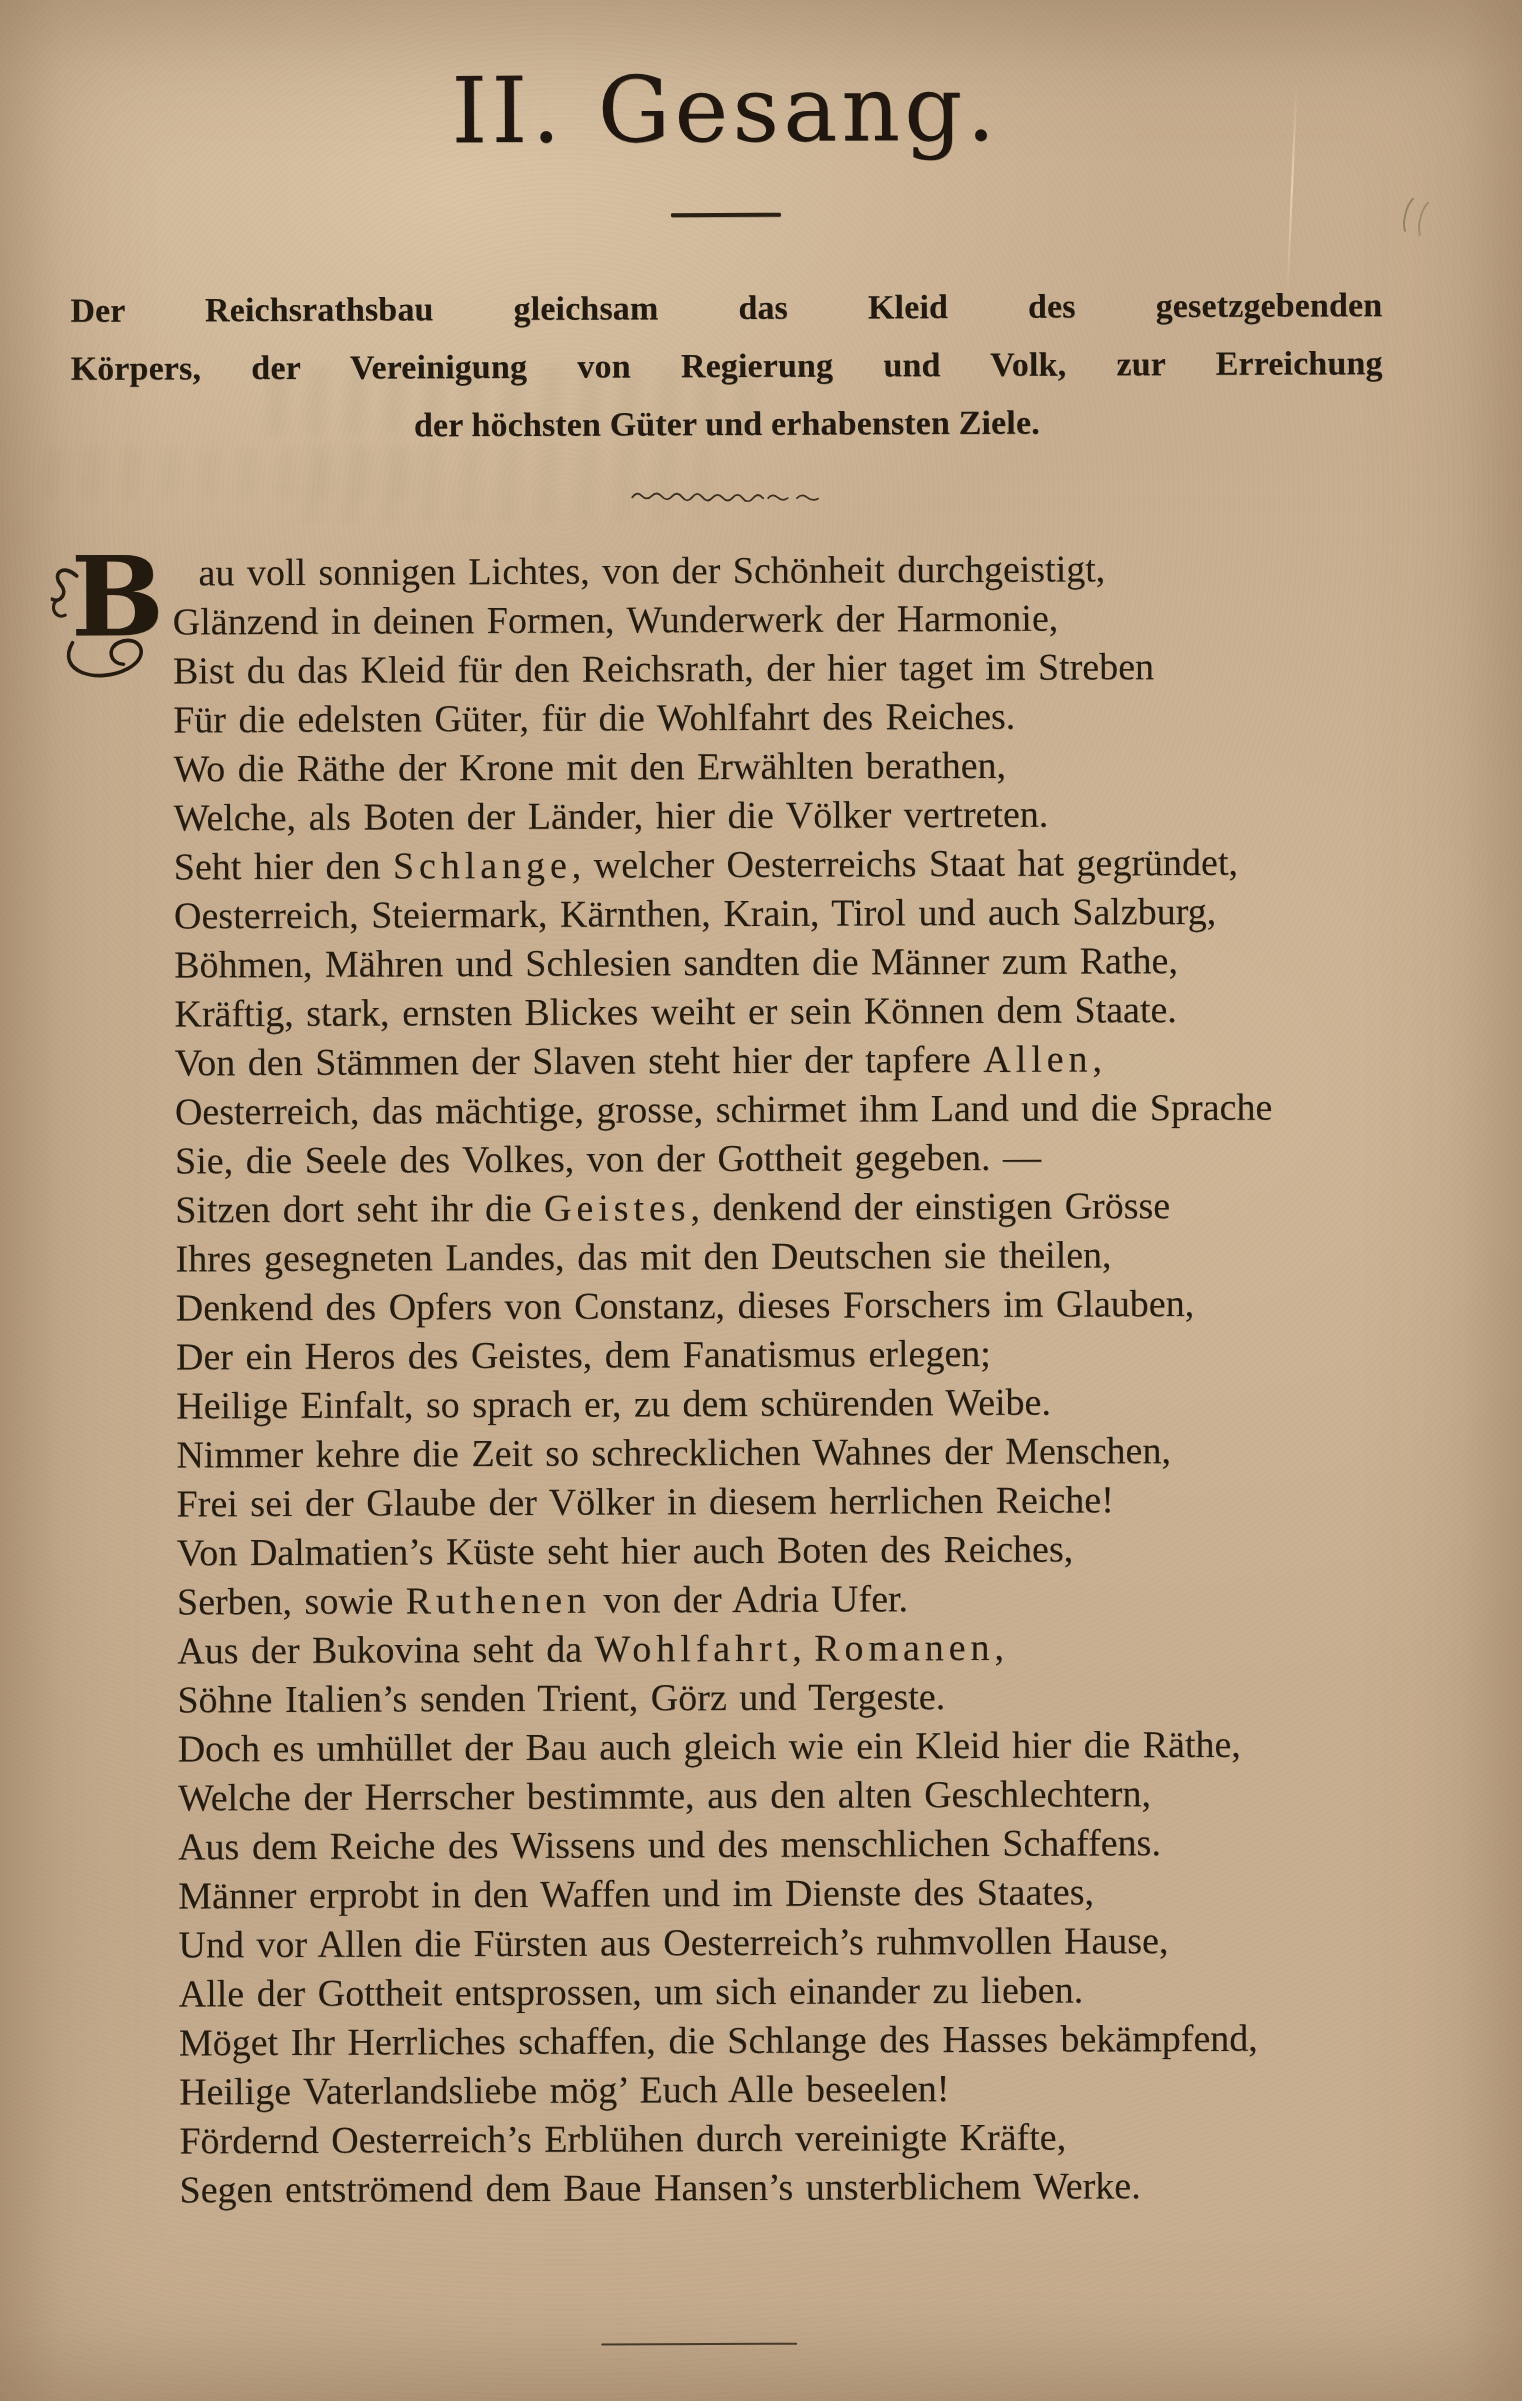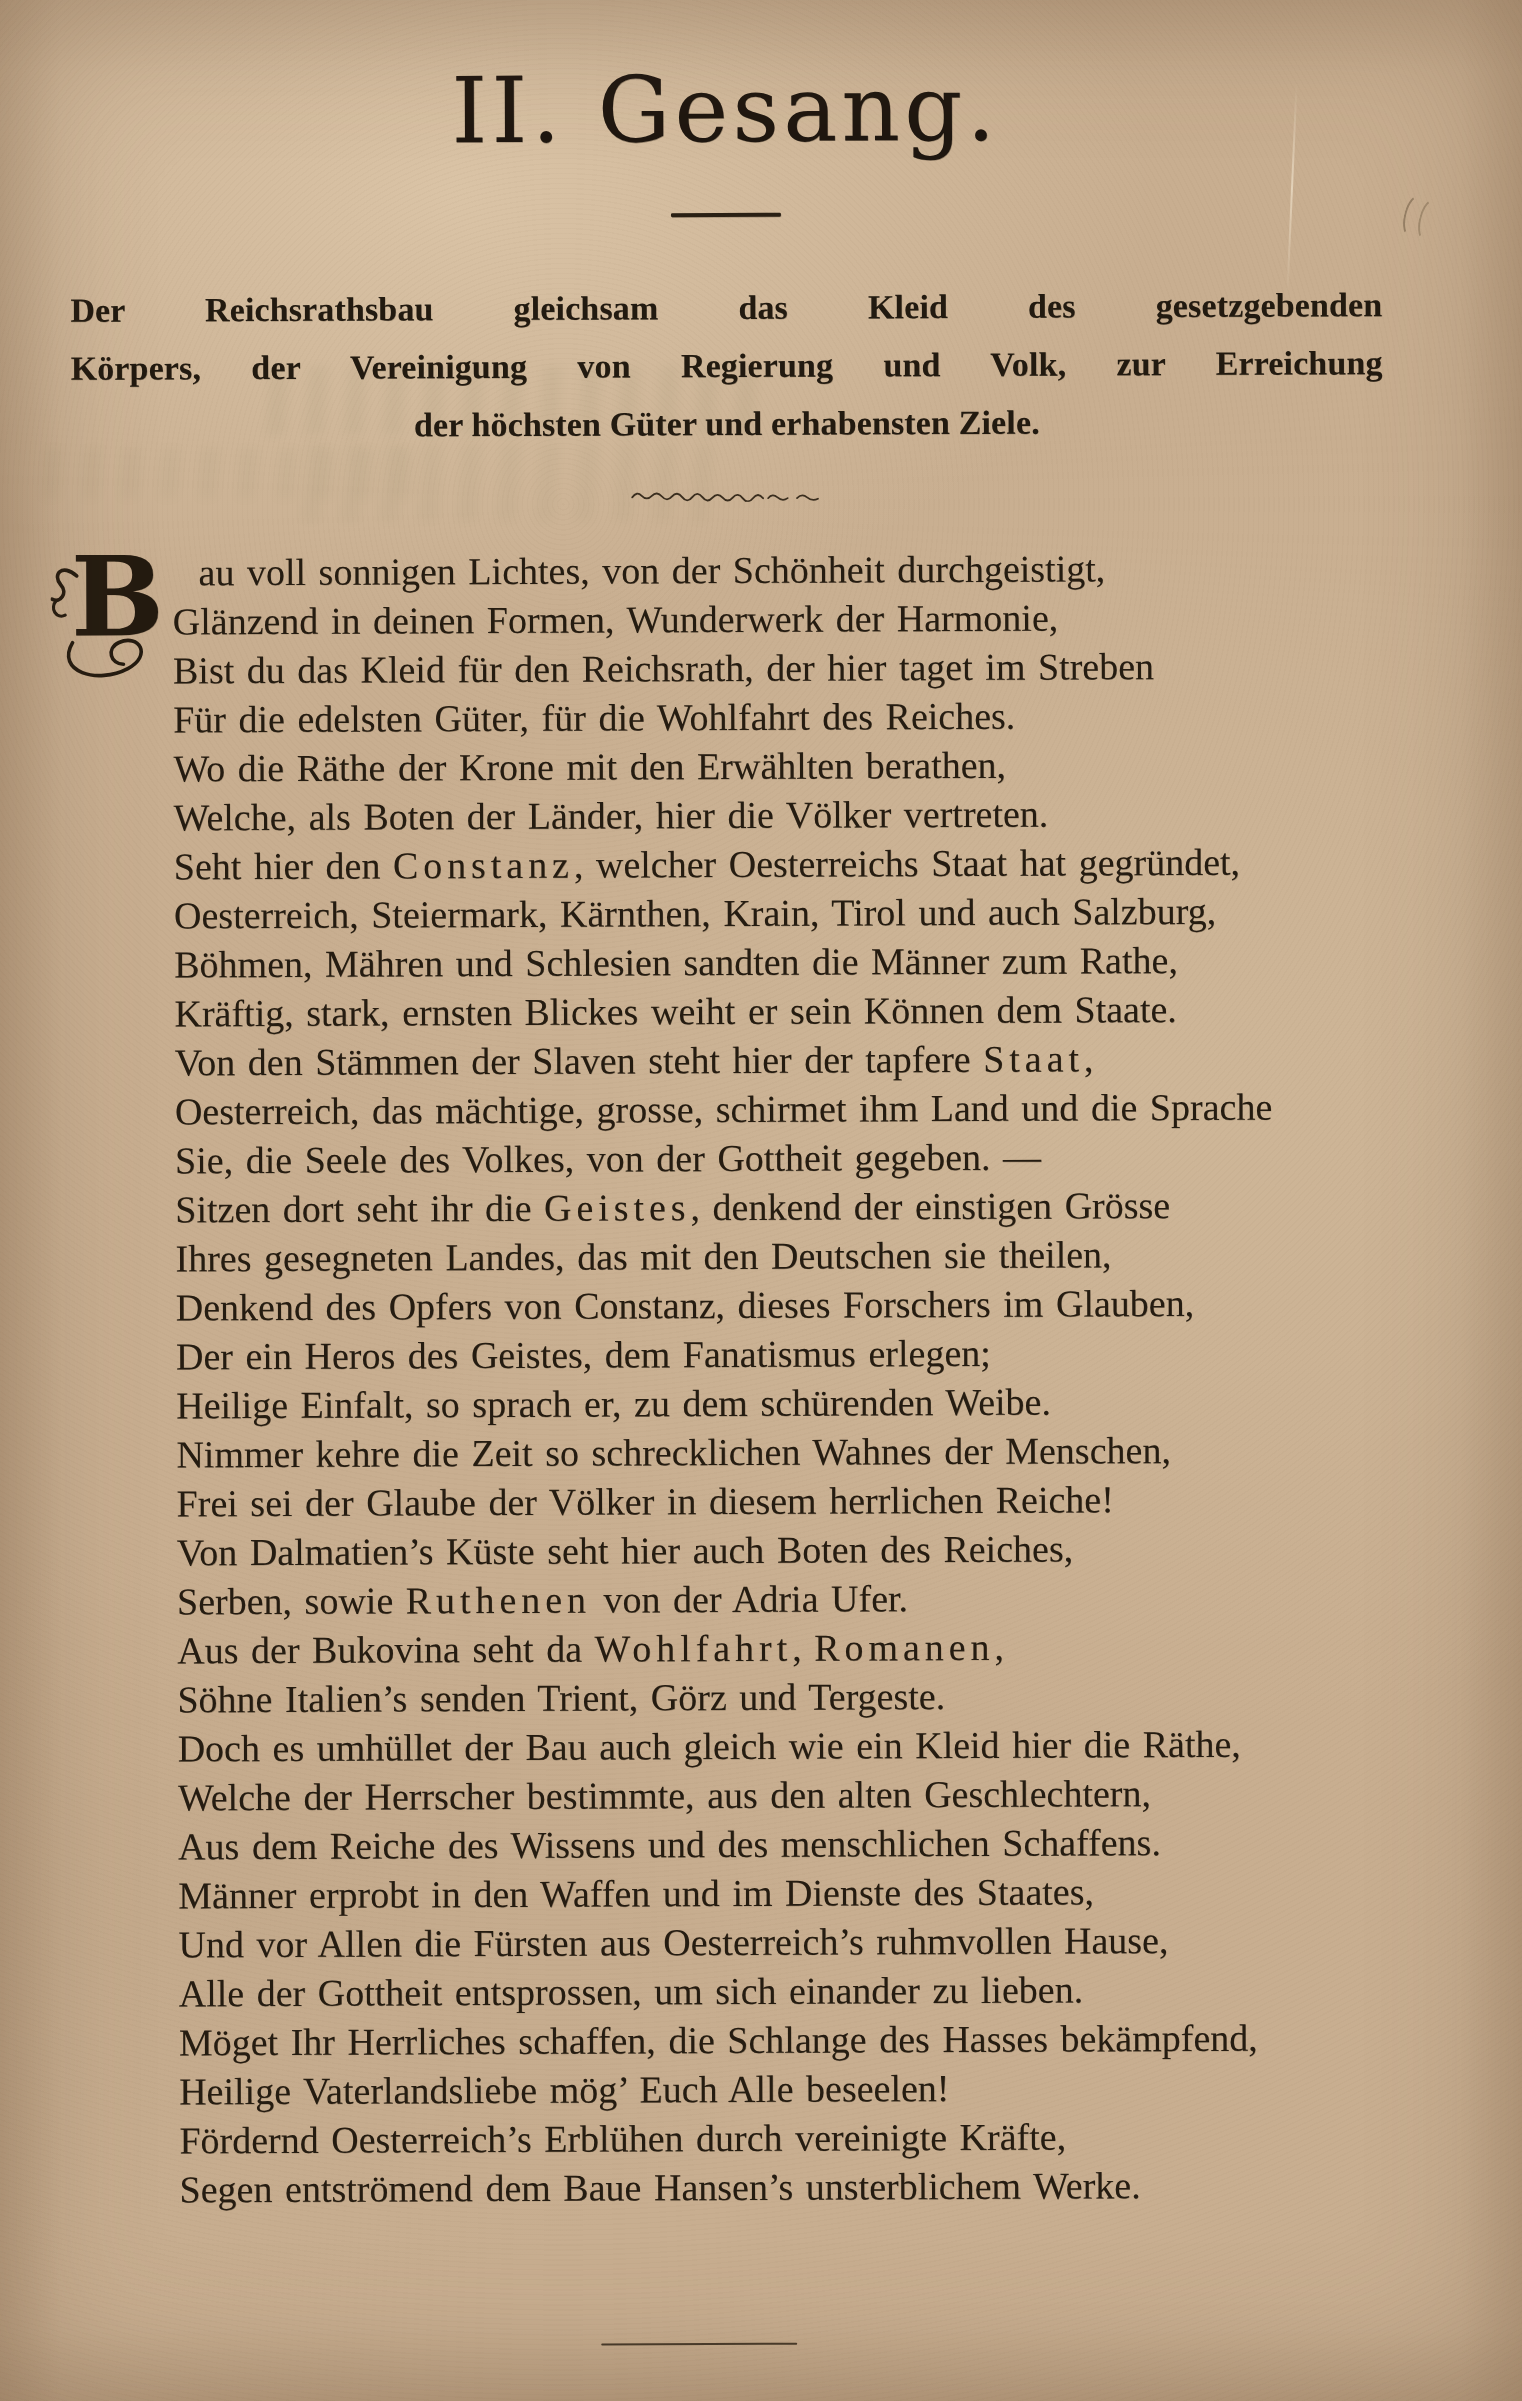--- a/index.html
+++ b/index.html
@@ -172,25 +172,25 @@
           <text x="28" y="140" font-family="'DejaVu Serif', 'Liberation Serif', serif" font-weight="bold" font-size="152" fill="#241b10">B</text>
         </svg>
       </span>
       <div class="poem-lines">
           <div class="poem-line first">au voll sonnigen Lichtes, von der Schönheit durchgeistigt,</div>
           <div class="poem-line">Glänzend in deinen Formen, Wunderwerk der Harmonie,</div>
           <div class="poem-line">Bist du das Kleid für den Reichsrath, der hier taget im Streben</div>
           <div class="poem-line">Für die edelsten Güter, für die Wohlfahrt des Reiches.</div>
           <div class="poem-line">Wo die Räthe der Krone mit den Erwählten berathen,</div>
           <div class="poem-line">Welche, als Boten der Länder, hier die Völker vertreten.</div>
-          <div class="poem-line">Seht hier den <span class="sperr">Constanz</span>, welcher Oesterreichs Staat hat gegründet,</div>
+          <div class="poem-line">Seht hier den <span class="sperr">Schlange</span>, welcher Oesterreichs Staat hat gegründet,</div>
           <div class="poem-line">Oesterreich, Steiermark, Kärnthen, Krain, Tirol und auch Salzburg,</div>
           <div class="poem-line">Böhmen, Mähren und Schlesien sandten die Männer zum Rathe,</div>
           <div class="poem-line">Kräftig, stark, ernsten Blickes weiht er sein Können dem Staate.</div>
-          <div class="poem-line">Von den Stämmen der Slaven steht hier der tapfere <span class="sperr">Staat</span>,</div>
+          <div class="poem-line">Von den Stämmen der Slaven steht hier der tapfere <span class="sperr">Allen</span>,</div>
           <div class="poem-line">Oesterreich, das mächtige, grosse, schirmet ihm Land und die Sprache</div>
           <div class="poem-line">Sie, die Seele des Volkes, von der Gottheit gegeben. —</div>
           <div class="poem-line">Sitzen dort seht ihr die <span class="sperr">Geistes</span>, denkend der einstigen Grösse</div>
           <div class="poem-line">Ihres gesegneten Landes, das mit den Deutschen sie theilen,</div>
           <div class="poem-line">Denkend des Opfers von Constanz, dieses Forschers im Glauben,</div>
           <div class="poem-line">Der ein Heros des Geistes, dem Fanatismus erlegen;</div>
           <div class="poem-line">Heilige Einfalt, so sprach er, zu dem schürenden Weibe.</div>
           <div class="poem-line">Nimmer kehre die Zeit so schrecklichen Wahnes der Menschen,</div>
           <div class="poem-line">Frei sei der Glaube der Völker in diesem herrlichen Reiche!</div>
           <div class="poem-line">Von Dalmatien’s Küste seht hier auch Boten des Reiches,</div>

